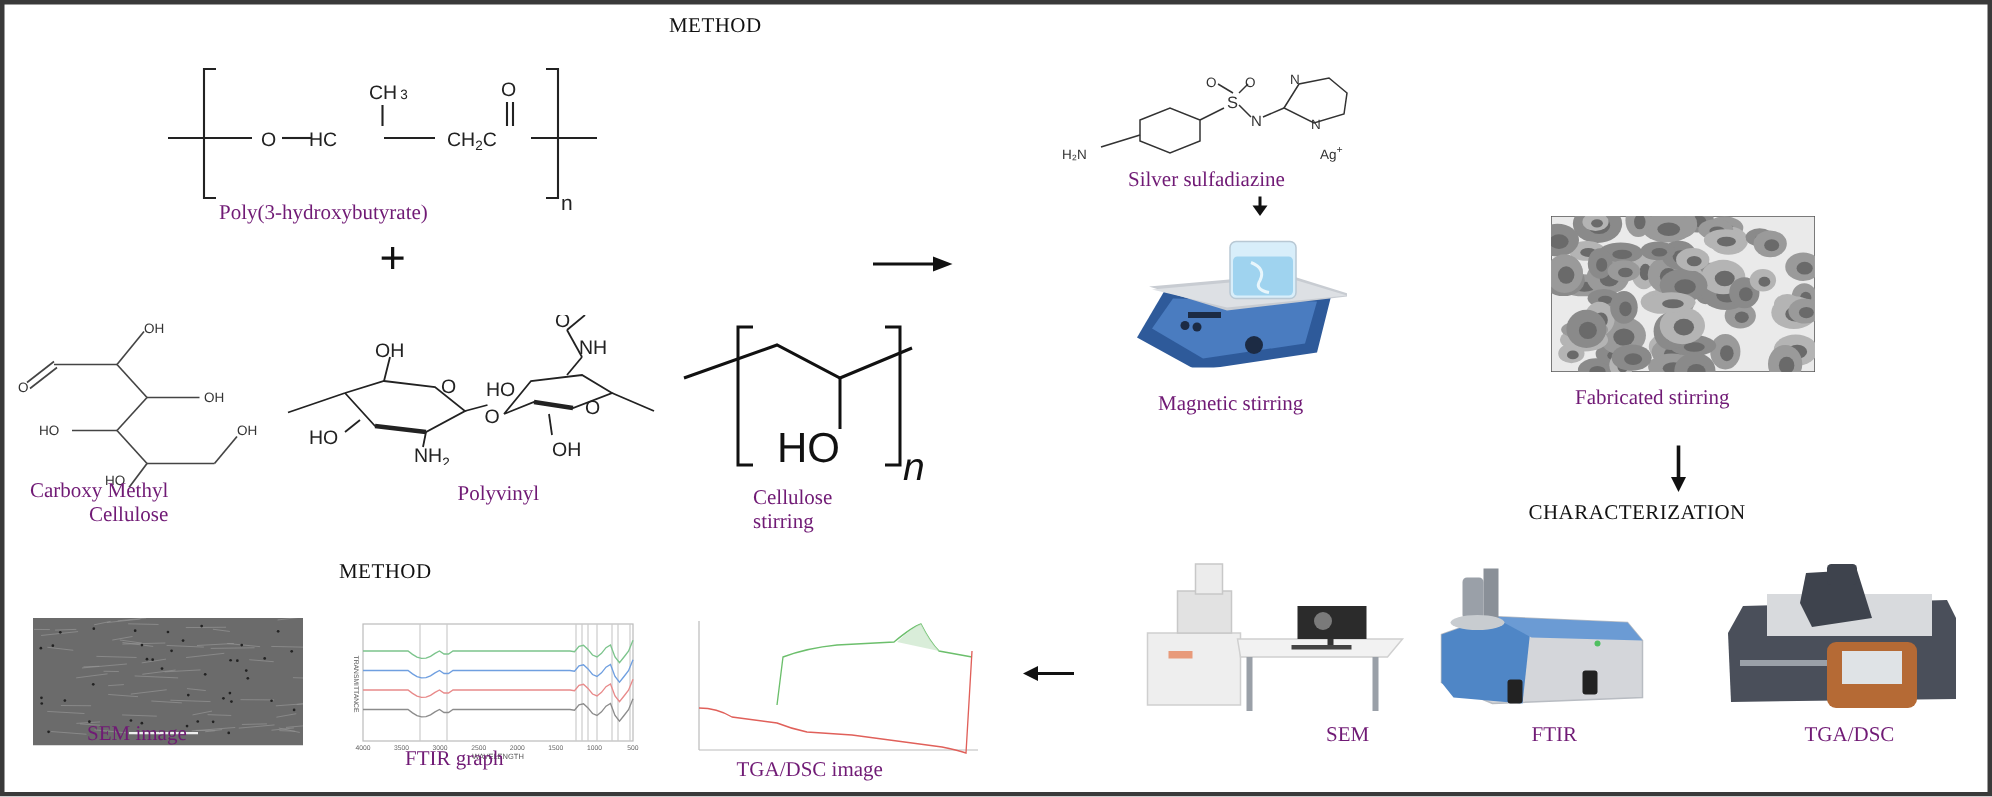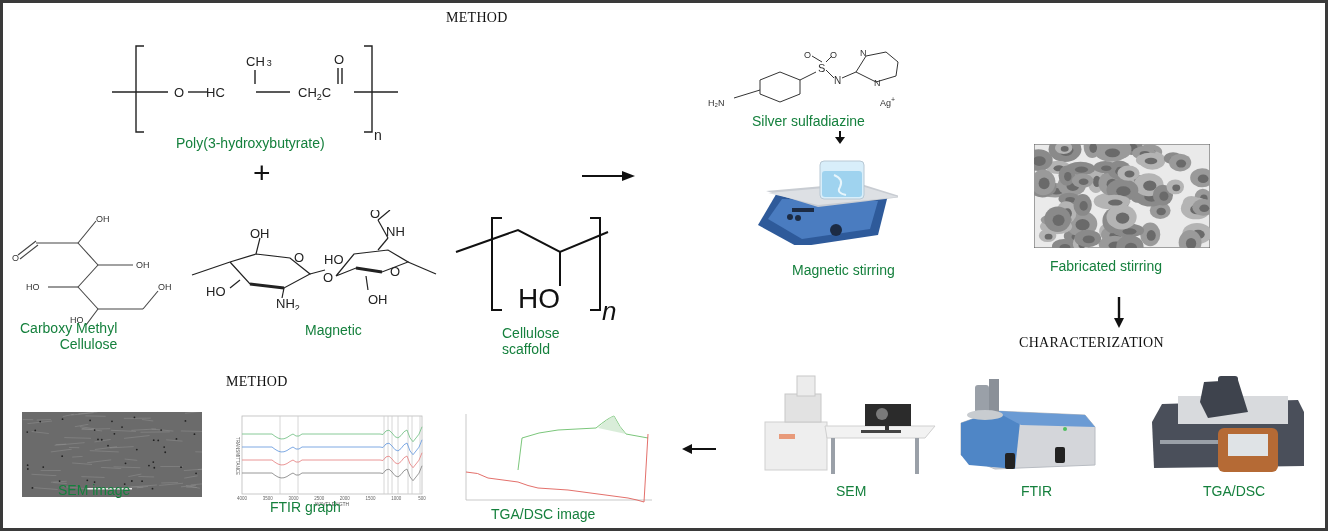--- a/index.html
+++ b/index.html
@@ -1,21 +1,21 @@
 <!DOCTYPE html>
 <html><head>
 <meta charset="utf-8">
 <style>
   html, body { margin:0; padding:0; background:#ffffff; }
   body { width:1328px; height:531px; position:relative; overflow:hidden;
          font-family:"Liberation Serif", "DejaVu Serif", serif; color:#111; }
   .frame { position:absolute; left:0; top:0; width:1322px; height:525px;
            border:3px solid #3a3a3a; border-top-width:3px; box-sizing:content-box; }
   .abs { position:absolute; }
-  .label { position:absolute; font-size:14px; font-family:Liberation Sans, sans-serif; color:#15803d; white-space:nowrap; }
+  .label { position:absolute; font-size:14px; font-family:Liberation Serif, serif; color:#701a75; white-space:nowrap; }
   .heading { position:absolute; font-size:14px; letter-spacing:0.3px; font-family:Liberation Serif, serif; }
   svg text { font-family:"Liberation Sans","DejaVu Sans",sans-serif; }
 </style>
 </head>
 <body>
 
 <div class="frame"></div>
 
 <div class="heading" style="left:446px; top:10px;">METHOD</div>
 <div class="heading" style="left:1003px; top:335px;margin-left:16px;">CHARACTERIZATION</div>
@@ -33,21 +33,21 @@
     <line x1="246" y1="52" x2="290" y2="52"></line>
     <polyline points="256,6 264,6 264,92 256,92"></polyline>
   </g>
   <text x="66" y="57" font-size="13" fill="#222">O</text>
   <text x="98" y="57" font-size="13" fill="#222">HC</text>
   <text x="138" y="26" font-size="13" fill="#222"><tspan>CH</tspan><tspan font-size="9" dx="2">3</tspan></text>
   <text x="190" y="57" font-size="13" fill="#222"><tspan>CH</tspan><tspan font-size="9" dy="3">2</tspan><tspan dy="-3">C</tspan></text>
   <text x="226" y="24" font-size="13" fill="#222">O</text>
   <text x="266" y="100" font-size="14" fill="#222" font-family="Liberation Serif, serif">n</text>
 </svg>
-<div class="label" style="left:176px; top:135px;">Poly(3-hydroxybutyrate)</div>
+<div class="label" style="left:146px; top:135px;">Poly(3-hydroxybutyrate)</div>
 
 <div class="abs" style="left:253px; top:158px; font-size:30px; font-family:'Liberation Sans',sans-serif; line-height:30px;">+</div>
 
 <svg class="abs" style="left:580px; top:168px;" width="60" height="16">
   <line x1="2" y1="8" x2="44" y2="8" stroke="#111" stroke-width="2"></line>
   <polygon points="42,3 55,8 42,13" fill="#111"></polygon>
 </svg>
 
 <svg class="abs" style="left:8px; top:205px;" width="170" height="120">
   <g stroke="#444" stroke-width="1.1" fill="none">
@@ -97,35 +97,35 @@
   <text x="16" y="86" font-size="13" fill="#222">HO</text>
   <text x="86" y="98" font-size="13" fill="#222"><tspan>NH</tspan><tspan font-size="9" dy="3">2</tspan></text>
   <text x="104" y="52" font-size="13" fill="#222">O</text>
   <text x="133" y="72" font-size="13" fill="#222">O</text>
   <text x="134" y="54" font-size="13" fill="#222">HO</text>
   <text x="200" y="66" font-size="13" fill="#222">O</text>
   <text x="196" y="26" font-size="13" fill="#222">NH</text>
   <text x="178" y="94" font-size="13" fill="#222">OH</text>
   <text x="180" y="8" font-size="13" fill="#222">O</text>
 </svg>
-<div class="label" style="left:305px; top:322px;">Magnetic</div>
+<div class="label" style="left:305px; top:322px;">Polyvinyl</div>
 
 <svg class="abs" style="left:450px; top:210px;" width="180" height="110">
   <g stroke="#111" stroke-width="2" fill="none">
     <polyline points="52,8 42,8 42,100 52,100"></polyline>
     <polyline points="140,8 150,8 150,100 140,100"></polyline>
     <polyline points="6,42 68,20 110,42 158,22"></polyline>
     <line x1="110" y1="42" x2="110" y2="76"></line>
   </g>
   <text x="68" y="98" font-size="28" fill="#111">HO</text>
   <text x="152" y="110" font-size="26" font-style="italic" fill="#111">n</text>
 </svg>
 <div class="label" style="left:502px; top:325px; line-height:16px;">
   <div>Cellulose</div>
-  <div>scaffold</div>
+  <div>stirring</div>
 </div>
 
 <svg class="abs" style="left:700px; top:40px;" width="220" height="75">
   <g stroke="#333" stroke-width="1" fill="none">
     <polygon points="60,60 80,52 100,60 100,74 80,82 60,74" transform="translate(0,-20)"></polygon>
     <line x1="34" y1="58" x2="60" y2="50"></line>
     <line x1="100" y1="40" x2="116" y2="32"></line>
     <line x1="122" y1="22" x2="112" y2="16"></line>
       <line x1="126" y1="22" x2="132" y2="16"></line>
     <line x1="126" y1="30" x2="134" y2="38"></line>
@@ -154,21 +154,21 @@
   <polygon points="28,36 120,28 165,42 80,52" fill="#c8ccd2"></polygon>
   <polygon points="30,38 120,30 160,42 80,50" fill="#dde0e4"></polygon>
   <rect x="82" y="6" width="44" height="38" rx="4" fill="#d8eefa" stroke="#b8c8d4"></rect>
   <rect x="84" y="16" width="40" height="26" rx="3" fill="#9fd3ef"></rect>
   <path d="M96 20 q10 4 6 12 q-4 6 6 8" stroke="#e8f6fc" fill="none" stroke-width="2"></path>
   <circle cx="98" cy="75" r="6" fill="#1c2b44"></circle>
   <circle cx="52" cy="62" r="3" fill="#1c2b44"></circle>
     <circle cx="60" cy="63" r="3" fill="#1c2b44"></circle>
   <rect x="54" y="53" width="22" height="4" fill="#1c2b44"></rect>
 </svg>
-<div class="label" style="left:792px; top:262px;text-align:right;">Magnetic stirring</div>
+<div class="label" style="left:772px; top:262px;text-align:right;">Magnetic stirring</div>
 
 <svg class="abs" style="left:1034px; top:144px;" width="176" height="104">
   <rect x="0" y="0" width="176" height="104" fill="#eaeaea" stroke="#555" stroke-width="1"></rect>
   <g id="pores">
       <ellipse cx="86.31303155006859" cy="58.322119341563784" rx="9.039274691358024" ry="7.70784036351166" fill="#9a9a9a"></ellipse>
       <ellipse cx="87.31303155006859" cy="59.322119341563784" rx="4.067673611111111" ry="3.468528163580247" fill="#6a6a6a"></ellipse>
       <ellipse cx="78.00493827160494" cy="52.66382030178326" rx="8.707021604938271" ry="12.152096193415638" fill="#b4b4b4"></ellipse>
       <ellipse cx="79.00493827160494" cy="53.66382030178326" rx="3.918159722222222" ry="5.468443287037037" fill="#6a6a6a"></ellipse>
       <ellipse cx="103.73799725651577" cy="42.72568587105624" rx="10.559953703703703" ry="11.46878000685871" fill="#8a8a8a"></ellipse>
       <ellipse cx="104.73799725651577" cy="43.72568587105624" rx="4.751979166666667" ry="5.16095100308642" fill="#6a6a6a"></ellipse>
@@ -321,21 +321,21 @@
   <rect x="40" y="4" width="18" height="20" fill="#ececec" stroke="#c8c8c8"></rect>
   <rect x="22" y="62" width="16" height="5" fill="#e89a7a"></rect>
   <polygon points="68,54 178,54 168,66 70,66" fill="#f2f2f2" stroke="#d0d0d0"></polygon>
   <rect x="74" y="66" width="4" height="36" fill="#9aa0a8"></rect>
   <rect x="158" y="66" width="4" height="36" fill="#9aa0a8"></rect>
   <rect x="108" y="32" width="46" height="22" fill="#2b2b2b"></rect>
   <circle cx="125" cy="42" r="6" fill="#7a7a7a"></circle>
   <rect x="128" y="54" width="4" height="4" fill="#333"></rect>
   <rect x="104" y="58" width="40" height="3" fill="#444"></rect>
 </svg>
-<div class="label" style="left:836px; top:483px;text-align:right;">SEM</div>
+<div class="label" style="left:884px; top:483px;text-align:right;">SEM</div>
 
 <svg class="abs" style="left:955px; top:375px;" width="150" height="100">
   <polygon points="6,48 40,36 130,40 140,52 140,90 40,94 6,80" fill="#d4d6da" stroke="#b8bcc2"></polygon>
   <polygon points="6,48 40,36 66,38 60,94 14,90 6,80" fill="#4f86c6"></polygon>
   <polygon points="40,36 130,40 140,52 66,50" fill="#6b9bd4"></polygon>
   <rect x="20" y="10" width="14" height="28" rx="3" fill="#9aa0a8"></rect>
   <rect x="34" y="4" width="10" height="36" fill="#8a9098"></rect>
   <ellipse cx="30" cy="40" rx="18" ry="5" fill="#c8ccd0"></ellipse>
   <rect x="100" y="72" width="10" height="16" rx="2" fill="#222"></rect>
   <rect x="50" y="78" width="10" height="16" rx="2" fill="#222"></rect>

